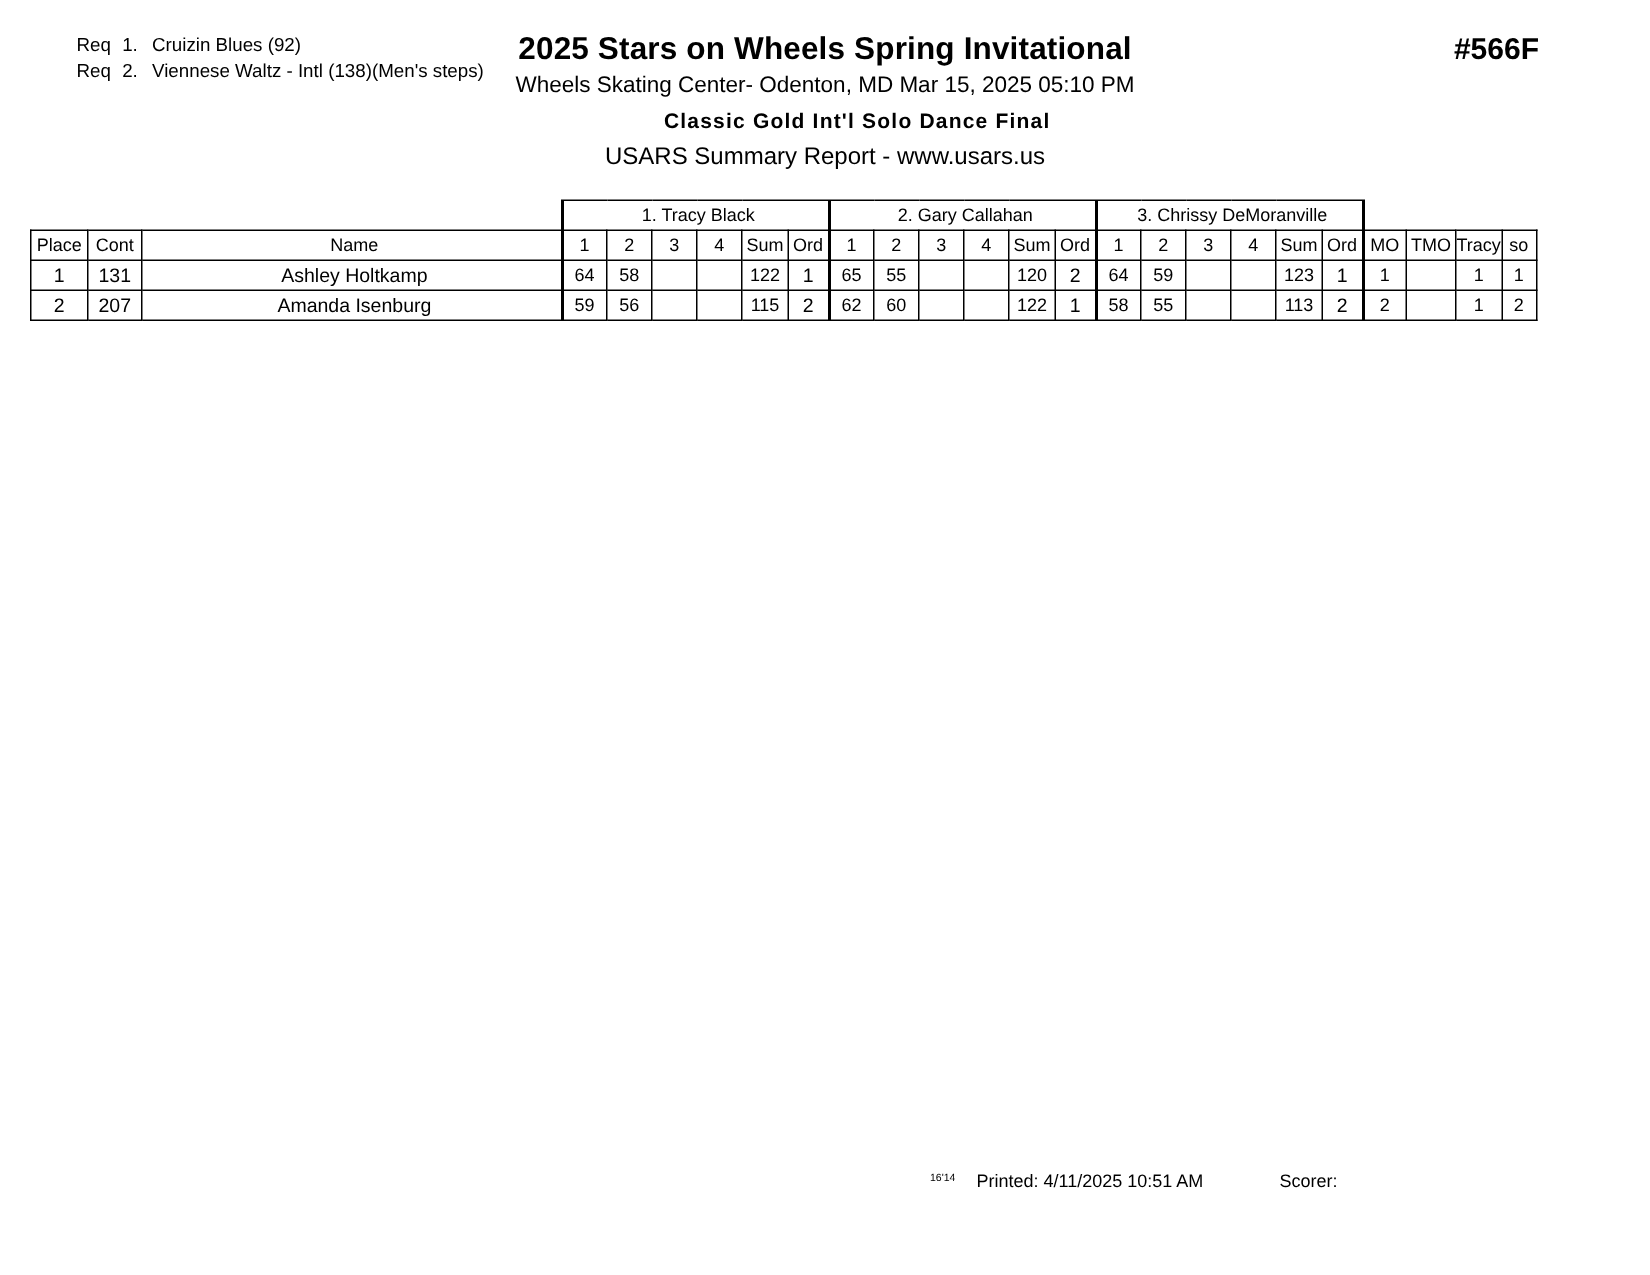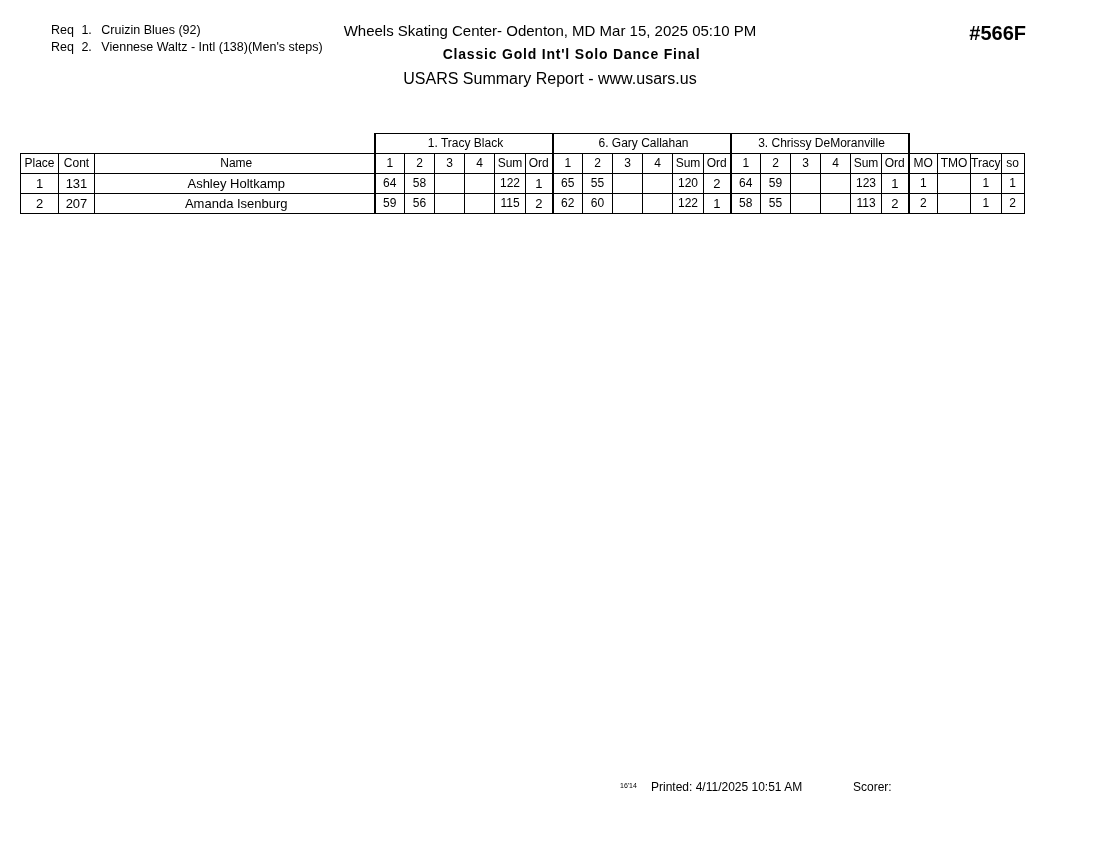--- a/index.html
+++ b/index.html
@@ -156,20 +156,21 @@
     <span class="req-text">Cruizin Blues (92)</span>
   </span>
   <span class="req-line">
     <span class="req-label">Req</span>
     <span class="req-num">2.</span>
     <span class="req-text">Viennese Waltz - Intl (138)(Men's steps)</span>
   </span>
 </div>
 
 <div class="title-block">
+  <div class="title-main">2025 Stars on Wheels Spring Invitational</div>
   <div class="title-sub">Wheels Skating Center- Odenton, MD  Mar 15, 2025  05:10 PM</div>
   <div class="title-event">Classic Gold Int'l Solo Dance Final</div>
   <div class="title-report">USARS Summary Report - www.usars.us</div>
 </div>
 
 <div class="event-number">#566F</div>
 
 <div class="sheet">
   <table class="results">
     <colgroup>
@@ -199,21 +200,21 @@
         <col class="c-rule">
         <col class="c-so">
     </colgroup>
     <tbody>
 
       <tr>
         <td class="no-border"></td>
         <td class="no-border"></td>
         <td class="no-border"></td>
         <td class="judge-head thick-left" colspan="6">1.  Tracy  Black</td>
-        <td class="judge-head thick-left" colspan="6">6.  Gary  Callahan</td>
+        <td class="judge-head thick-left" colspan="6">2.  Gary  Callahan</td>
         <td class="judge-head thick-left thick-right" colspan="6">3.  Chrissy  DeMoranville</td>
         <td class="no-border"></td>
         <td class="no-border"></td>
         <td class="no-border"></td>
         <td class="no-border"></td>
       </tr>
 
       <tr class="hdr">
         <td>Place</td>
         <td>Cont</td>

